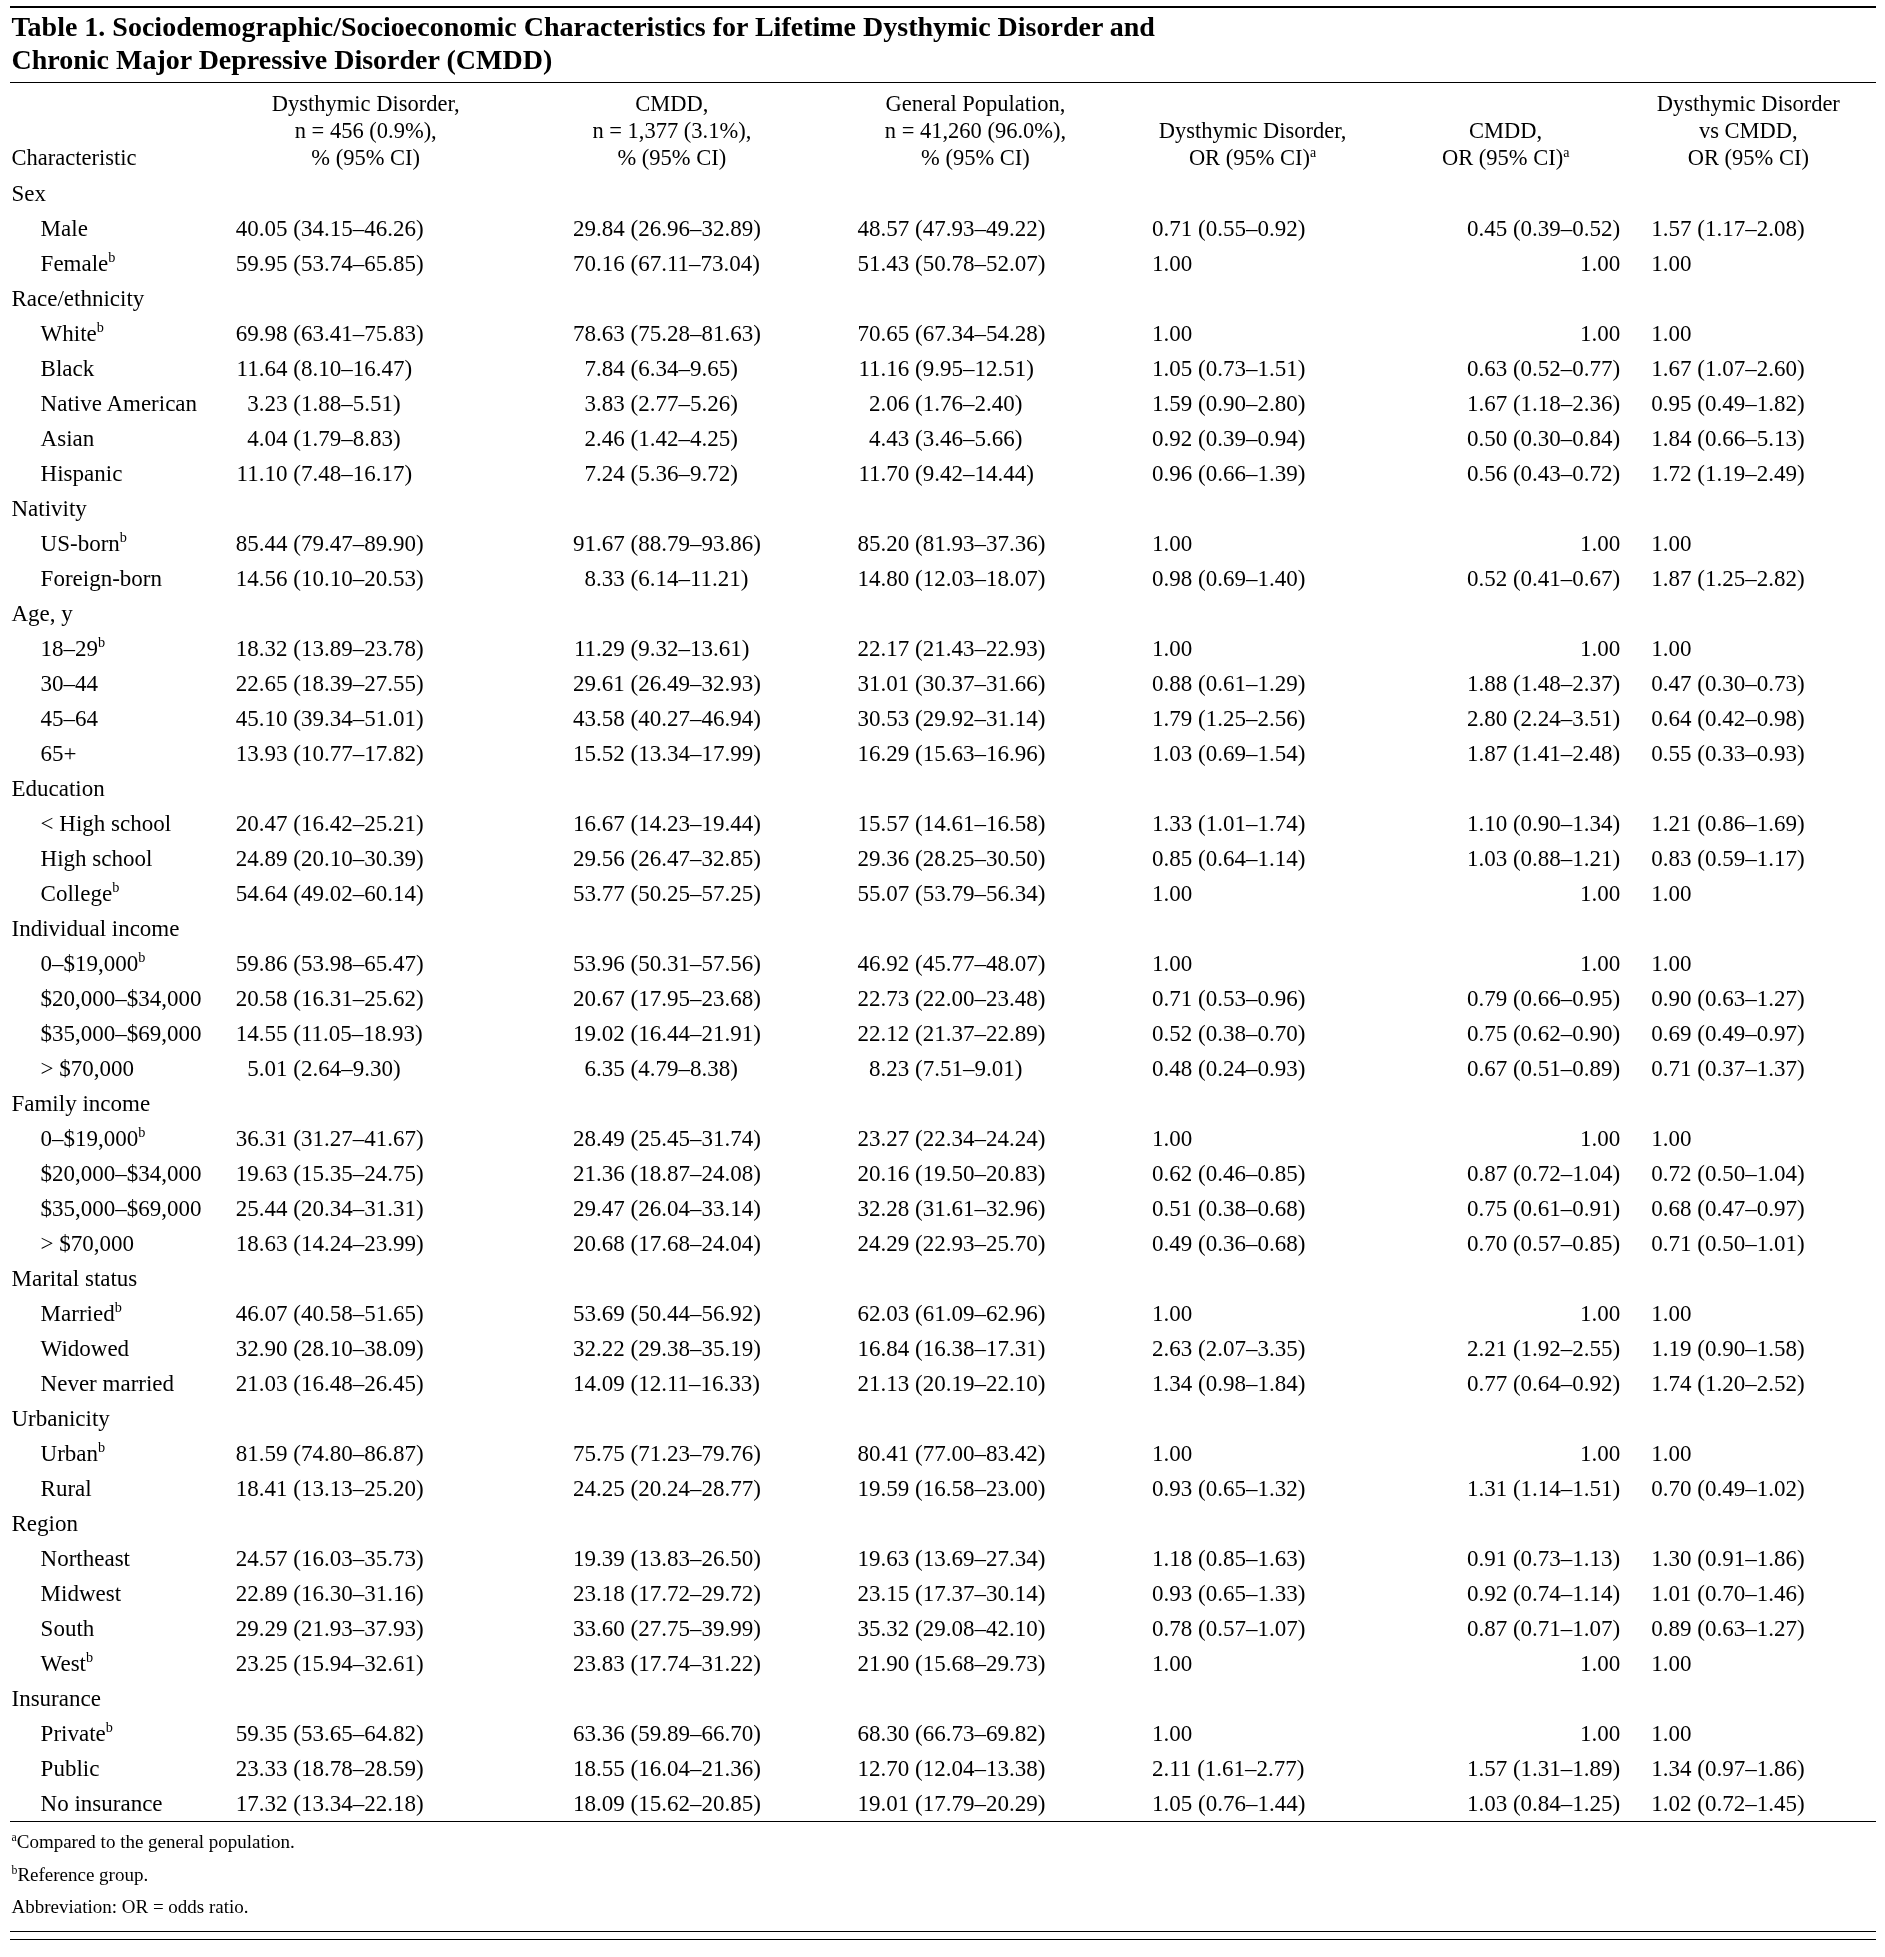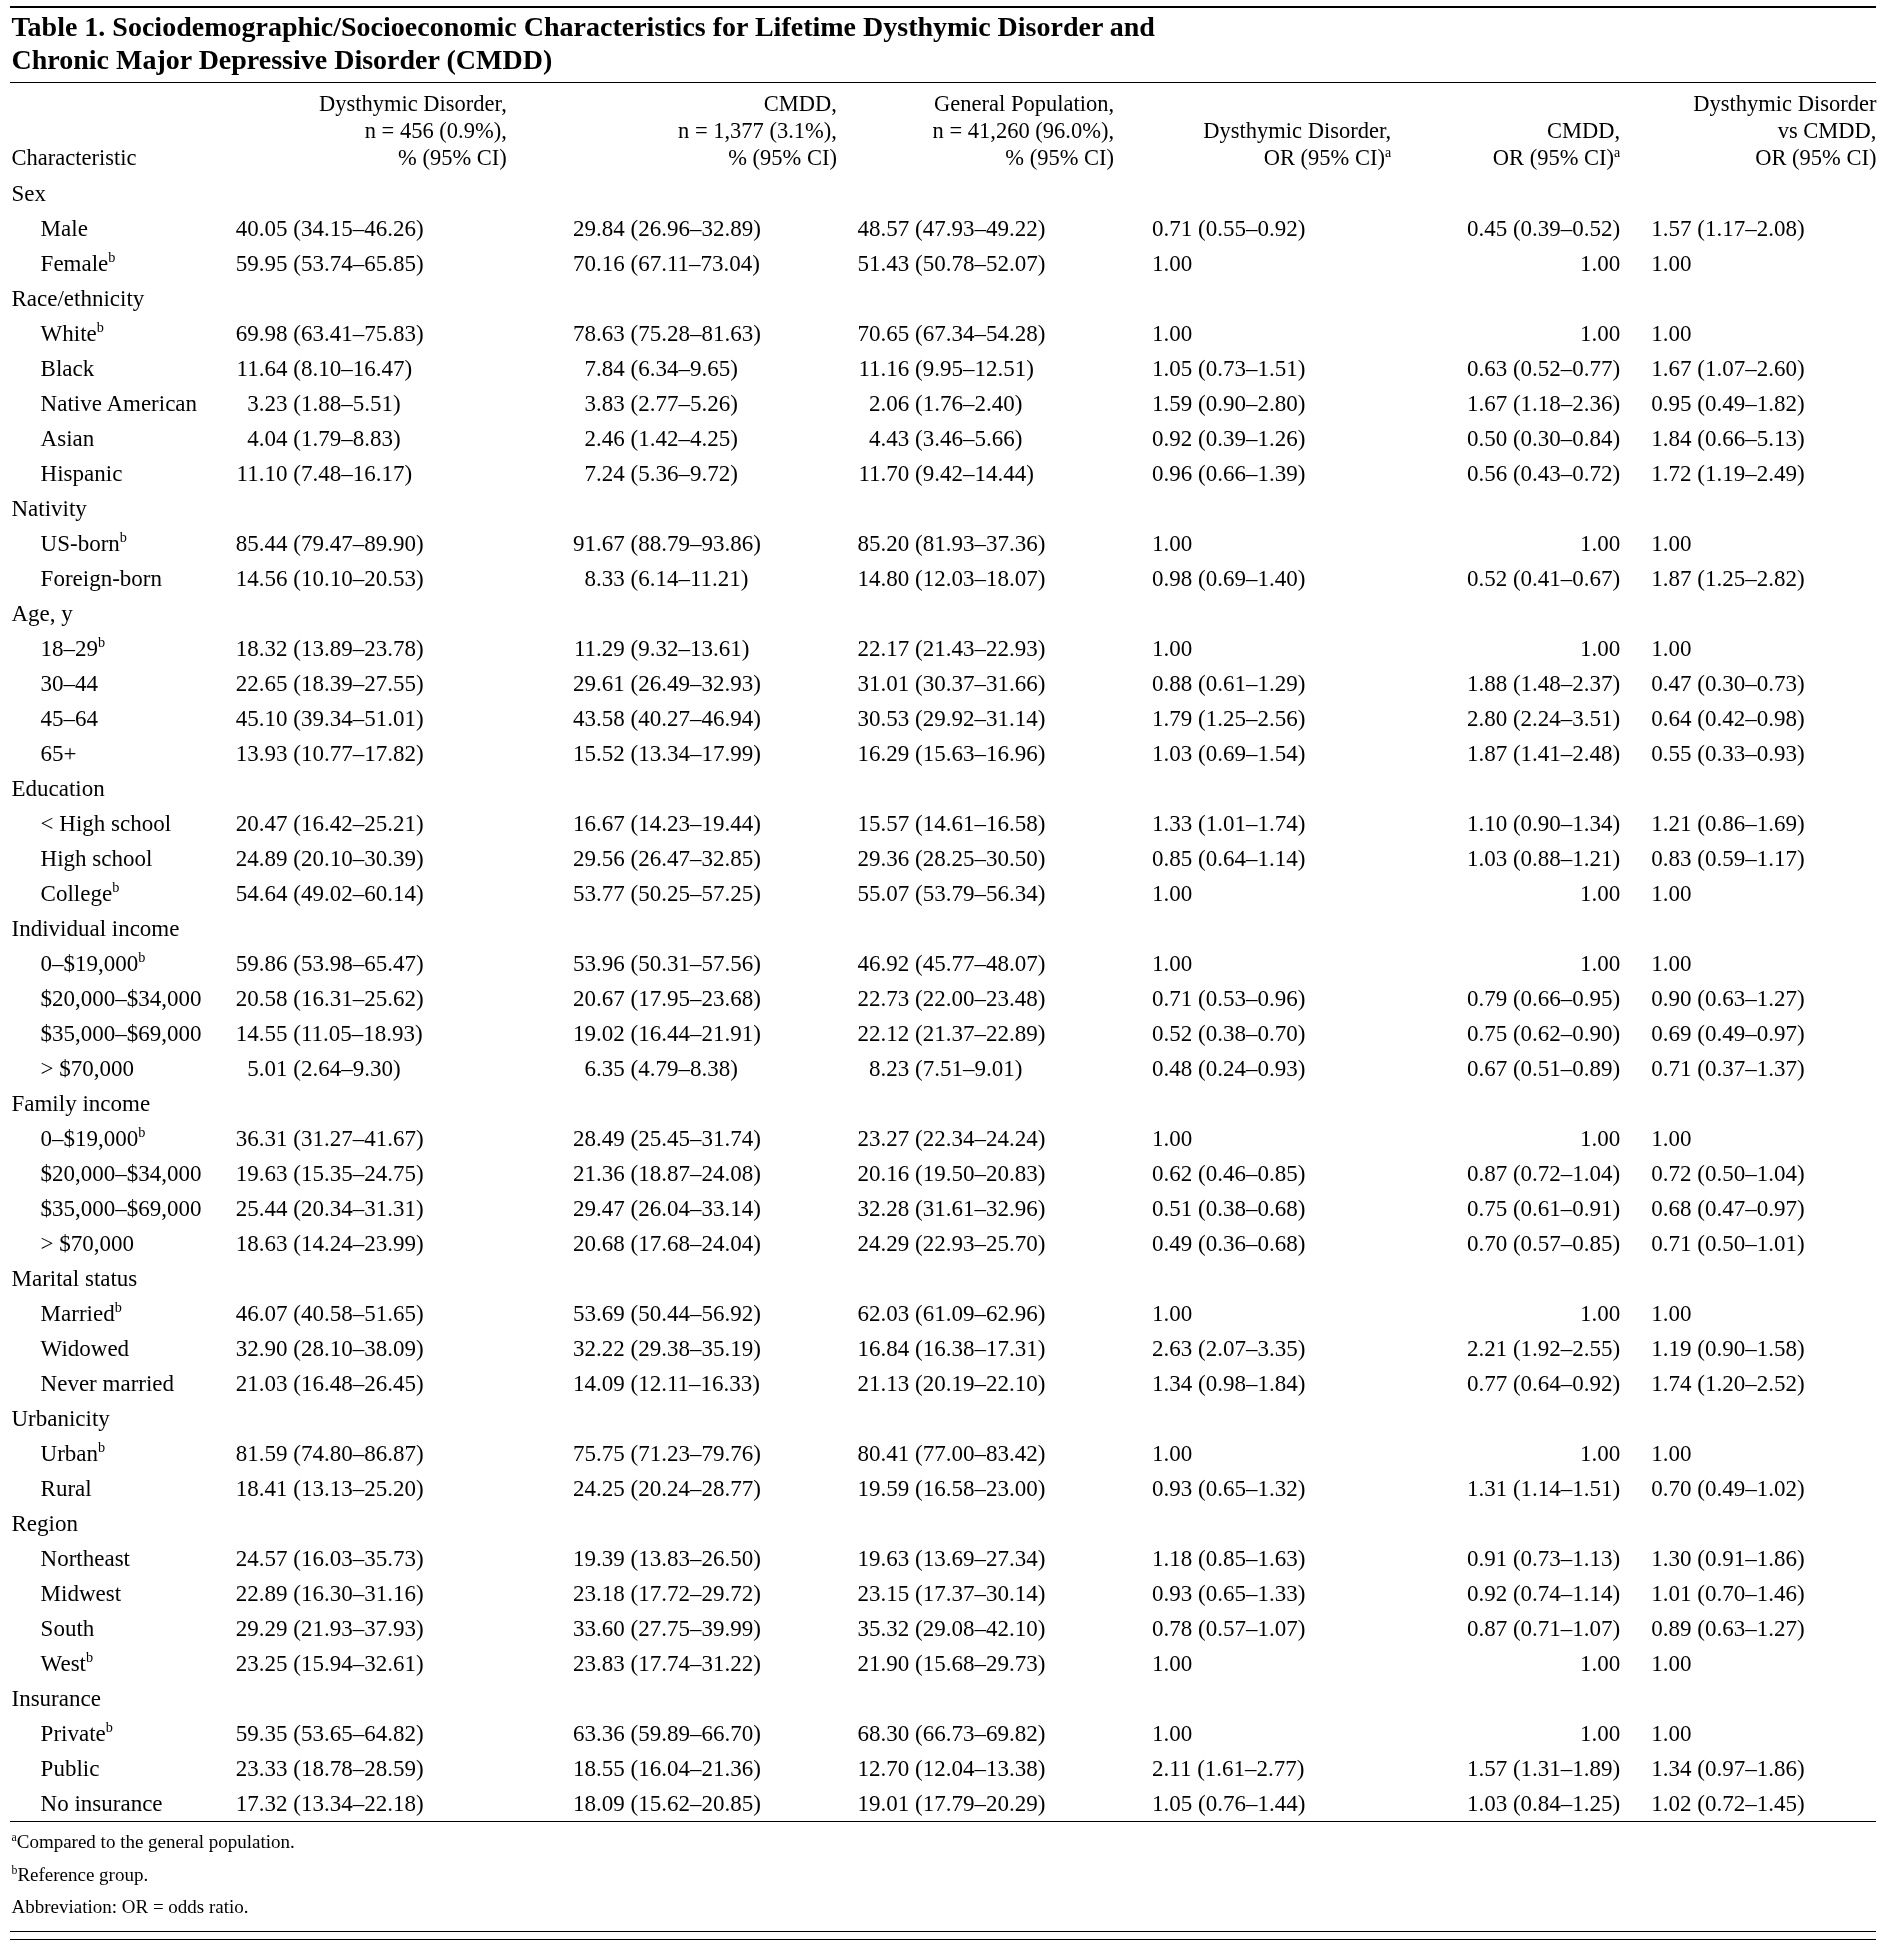--- a/index.html
+++ b/index.html
@@ -18,21 +18,21 @@
 
   .title { font-size: 28px; font-weight: bold; line-height: 32.5px; padding: 3.8px 0 5.7px 1.9px; }
 
   table { width: 100%; border-collapse: collapse; table-layout: fixed; }
 
   thead th {
     font-weight: normal;
     font-size: 22.5px;
     line-height: 27px;
     vertical-align: bottom;
-    text-align: right;
+    text-align: center;
     padding: 6.7px 0 4.8px 0;
     white-space: nowrap;
   }
   thead th.col0 { text-align: left; padding-left: 1.9px; }
 
   tbody td {
     font-size: 23px;
     line-height: 35px;
     white-space: nowrap;
     vertical-align: top;
@@ -163,21 +163,21 @@
         <td class="col3 pct"><span class="num">2.06</span> <span class="ci">(1.76–2.40)</span></td>
         <td class="col4 or">1.59 (0.90–2.80)</td>
         <td class="col5 or">1.67 (1.18–2.36)</td>
         <td class="col6 or">0.95 (0.49–1.82)</td>
       </tr>
       <tr>
         <td class="label col0">Asian</td>
         <td class="col1 pct"><span class="num">4.04</span> <span class="ci">(1.79–8.83)</span></td>
         <td class="col2 pct"><span class="num">2.46</span> <span class="ci">(1.42–4.25)</span></td>
         <td class="col3 pct"><span class="num">4.43</span> <span class="ci">(3.46–5.66)</span></td>
-        <td class="col4 or">0.92 (0.39–1.26)</td>
+        <td class="col4 or">0.92 (0.39–0.94)</td>
         <td class="col5 or">0.50 (0.30–0.84)</td>
         <td class="col6 or">1.84 (0.66–5.13)</td>
       </tr>
       <tr>
         <td class="label col0">Hispanic</td>
         <td class="col1 pct"><span class="num">11.10</span> <span class="ci">(7.48–16.17)</span></td>
         <td class="col2 pct"><span class="num">7.24</span> <span class="ci">(5.36–9.72)</span></td>
         <td class="col3 pct"><span class="num">11.70</span> <span class="ci">(9.42–14.44)</span></td>
         <td class="col4 or">0.96 (0.66–1.39)</td>
         <td class="col5 or">0.56 (0.43–0.72)</td>

